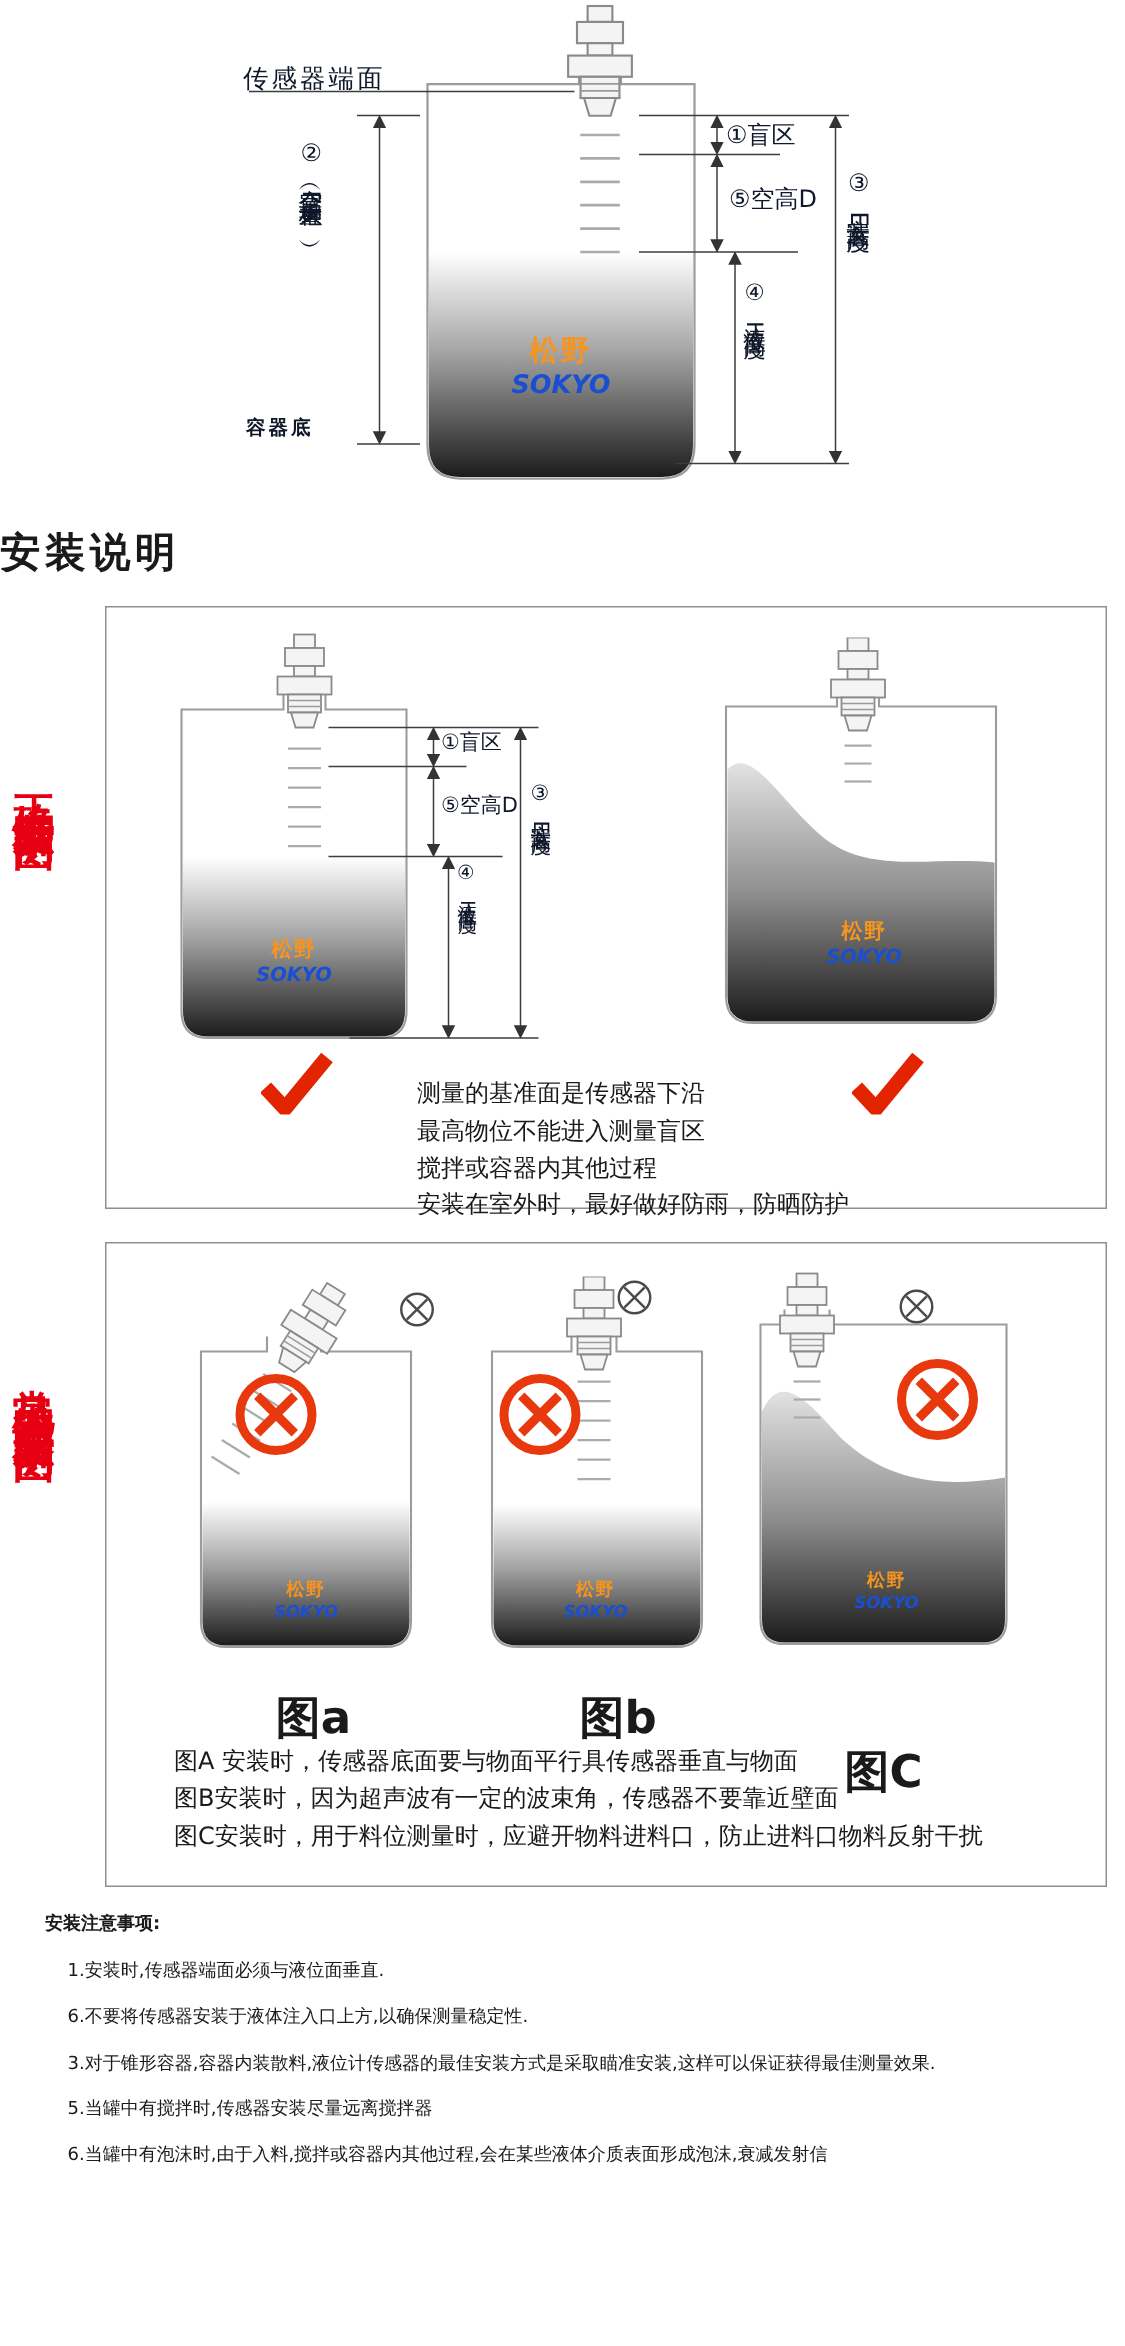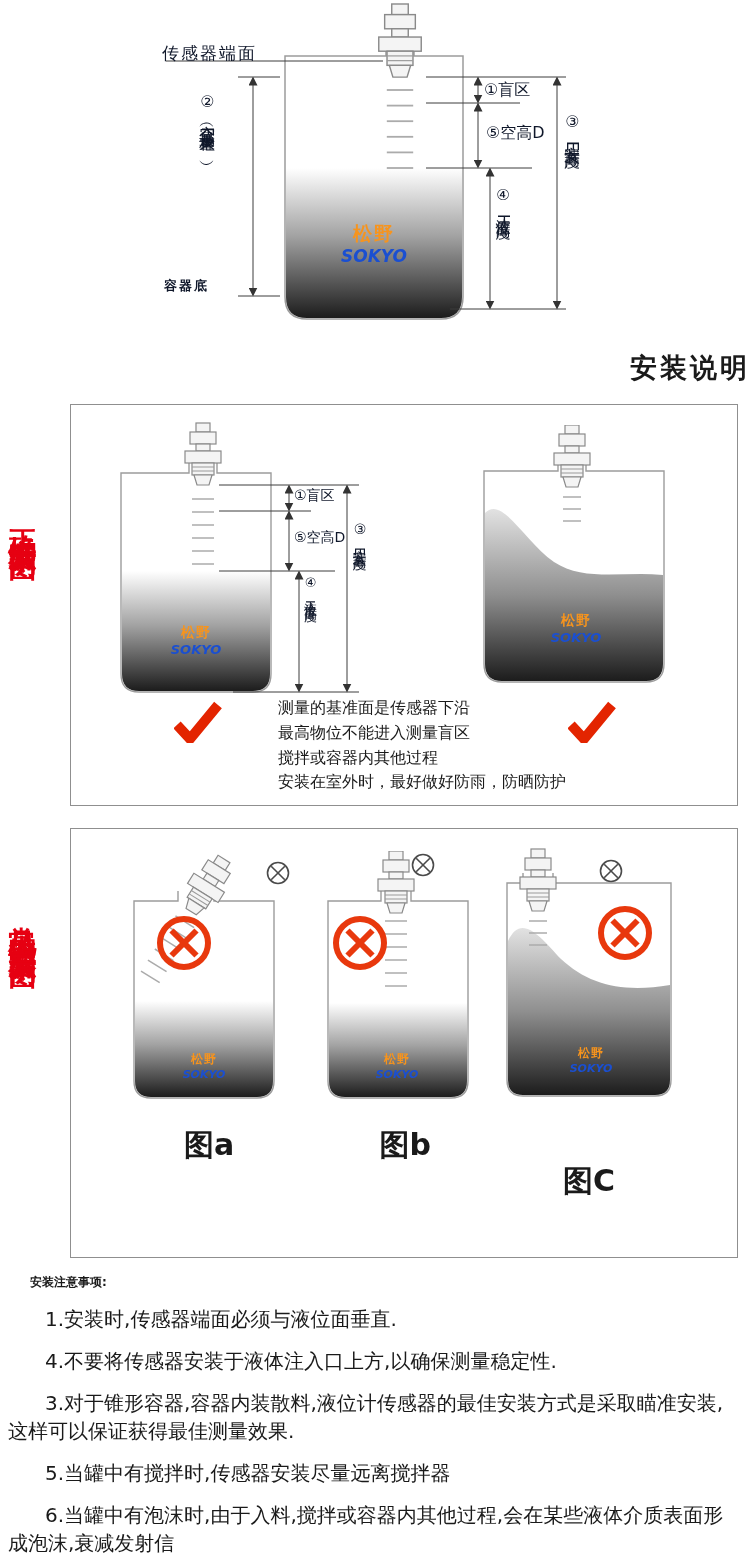--- a/index.html
+++ b/index.html
@@ -14,21 +14,21 @@
   
   .lbl { position: absolute; white-space: nowrap; line-height: 1.15; color: #0f172a; }
   .vert { writing-mode: vertical-lr; line-height: 1; letter-spacing: 2px; }
   .scene { position: absolute; }
   .scene svg { display: block; }
 
   
   .top-diagram { position: relative; width: 750px; height: 340px; }
 
   .section-title {
-    text-align: right; font-size: 27px; font-weight: bold;
+    text-align: left; font-size: 27px; font-weight: bold;
     letter-spacing: 3px; margin: 10px 0 18px;
   }
 
   
   .example-row { position: relative; }
   .side-label {
     position: absolute; left: 8px;
     color: #e60012; font-weight: bold; font-size: 28px;
     writing-mode: vertical-lr; letter-spacing: 4px; line-height: 1;
   }
@@ -41,21 +41,21 @@
 
   .dim-lbl { font-size: 14px; }
   .check { position: absolute; }
   .note-lines { position: absolute; font-size: 16px; line-height: 1.55; }
   .note-lines div { white-space: nowrap; }
   .fig-caption { position: absolute; width: 70px; text-align: center; font-size: 30px; font-weight: bold; }
 
   
   .precautions { margin: 16px 12px 0 8px; }
   .precautions h2 { font-size: 12px; margin: 0 0 14px 22px; }
-  .note-item { font-size: 20px; line-height: 1.4; margin-bottom: 14px; text-indent: 37px; }
+  .note-item { font-size: 12px; line-height: 1.4; margin-bottom: 14px; text-indent: 37px; }
 </style>
 </head>
 <body>
 
 <svg width="0" height="0" style="position:absolute" aria-hidden="true">
   <defs>
     <linearGradient id="liqGrad" x1="0" y1="0" x2="0" y2="1">
       <stop offset="0" stop-color="#ffffff"></stop>
       <stop offset="0.45" stop-color="#a3a3a3"></stop>
       <stop offset="1" stop-color="#1c1c1c"></stop>
@@ -185,21 +185,21 @@
         </svg>
       </div>
 
       <svg class="check" style="left:103px; top:296px;" width="48" height="42" viewBox="0 0 48 42">
           <use href="#checkSym"></use>
         </svg>
       <svg class="check" style="left:497px; top:296px;" width="48" height="42" viewBox="0 0 48 42">
           <use href="#checkSym"></use>
         </svg>
 
-      <div class="note-lines" style="left:207px; top:291px; width:360px;">
+      <div class="note-lines" style="left:207px; top:312px; width:360px;">
         <div>测量的基准面是传感器下沿</div>
         <div>最高物位不能进入测量盲区</div>
         <div>搅拌或容器内其他过程</div>
         <div>安装在室外时，最好做好防雨，防晒防护</div>
       </div>
     </div>
   </div>
 
   <div class="example-row">
     <div class="side-label" style="top:76px;">常见的错误安装示例图</div>
@@ -240,28 +240,33 @@
           <use href="#sensorShape" transform="translate(39,8)"></use>
           <use href="#beam3" transform="translate(39,80)"></use>
           <use href="#inletSym" transform="translate(112,30)"></use>
           <use href="#noSym" transform="translate(126,92)"></use>
           <text x="92" y="216" text-anchor="middle" font-size="12" font-weight="bold" fill="#f7941d" letter-spacing="1">松野</text>
           <text x="92" y="231" text-anchor="middle" font-size="11" font-weight="bold" font-style="italic" fill="#1a4fd1">SOKYO</text>
         </svg>
       </div>
 
       <div class="fig-caption" style="left:103px; top:296px;">图a</div>
-      <div class="fig-caption" style="left:290px; top:296px;text-align:right;">图b</div>
+      <div class="fig-caption" style="left:306px; top:296px;">图b</div>
       <div class="fig-caption" style="left:483px; top:296px;margin-top:36px;">图C</div>
 
+      <div class="note-lines" style="left:45px; top:333px; width:610px;">
+        <div>图A 安装时，传感器底面要与物面平行具传感器垂直与物面</div>
+        <div>图B安装时，因为超声波有一定的波束角，传感器不要靠近壁面</div>
+        <div>图C安装时，用于料位测量时，应避开物料进料口，防止进料口物料反射干扰</div>
+      </div>
     </div>
   </div>
 
   <section class="precautions">
     <h2>安装注意事项:</h2>
     <div class="note-item">1.安装时,传感器端面必须与液位面垂直.</div>
-    <div class="note-item">4.不要将传感器安装于液体注入口上方,以确保测量稳定性.</div>
+    <div class="note-item">6.不要将传感器安装于液体注入口上方,以确保测量稳定性.</div>
     <div class="note-item">3.对于锥形容器,容器内装散料,液位计传感器的最佳安装方式是采取瞄准安装,这样可以保证获得最佳测量效果.</div>
     <div class="note-item">5.当罐中有搅拌时,传感器安装尽量远离搅拌器</div>
     <div class="note-item">6.当罐中有泡沫时,由于入料,搅拌或容器内其他过程,会在某些液体介质表面形成泡沫,衰减发射信</div>
   </section>
 
 </div>
 
 </body></html>

